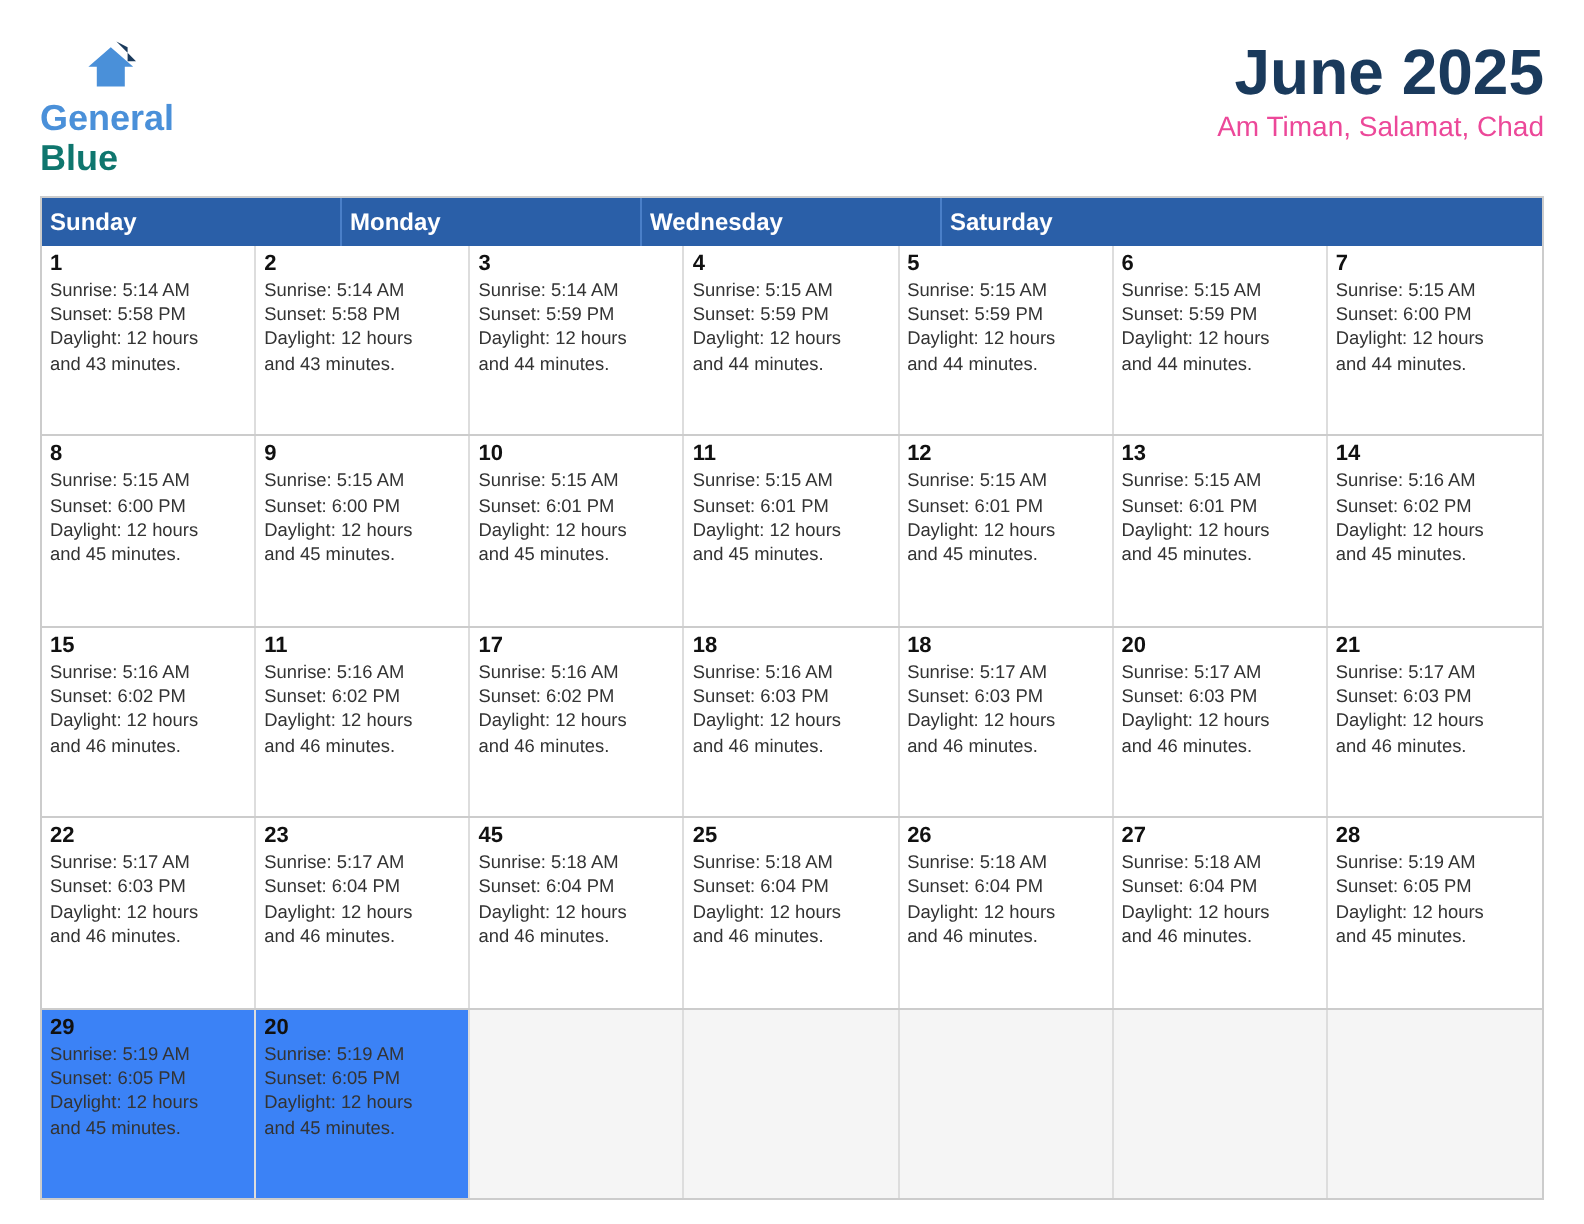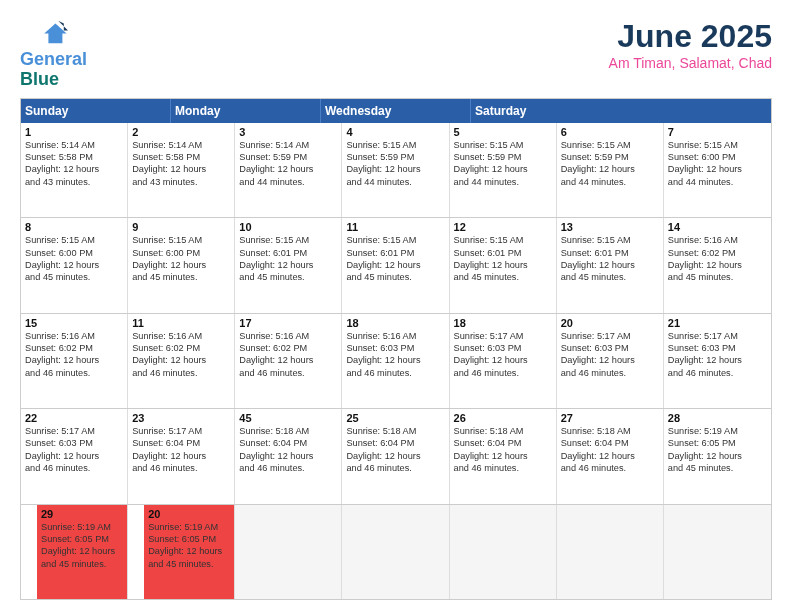--- a/index.html
+++ b/index.html
@@ -105,22 +105,21 @@
       margin-bottom: 1px;
     }
     .cal-cell .info {
       line-height: 1.35;
       color: #333;
     }
     .last-row .cal-cell {
       background: #f5f5f5;
     }
     .last-row .cal-cell.has-data {
-      background: #ef4444;
-      margin-left: 16px;
+      background: #3b82f6;
     }
   </style>
 </head>
 <body>
 
 <div class="page">
   <div class="header">
     <div class="logo">
       <svg class="logo-icon" viewBox="0 0 40 40">
         <polygon points="22,8 38,22 32,22 32,36 12,36 12,22 6,22" fill="#4a90d9"></polygon>

